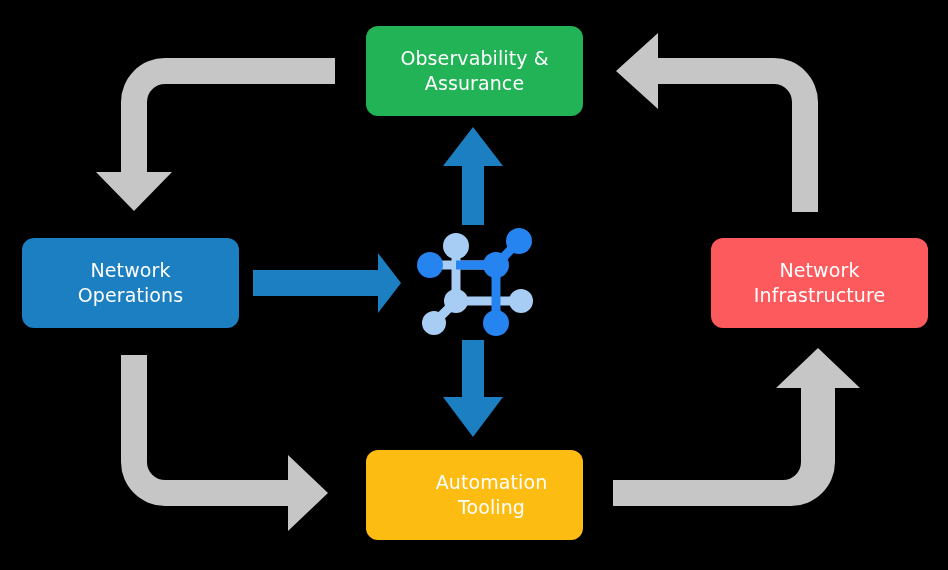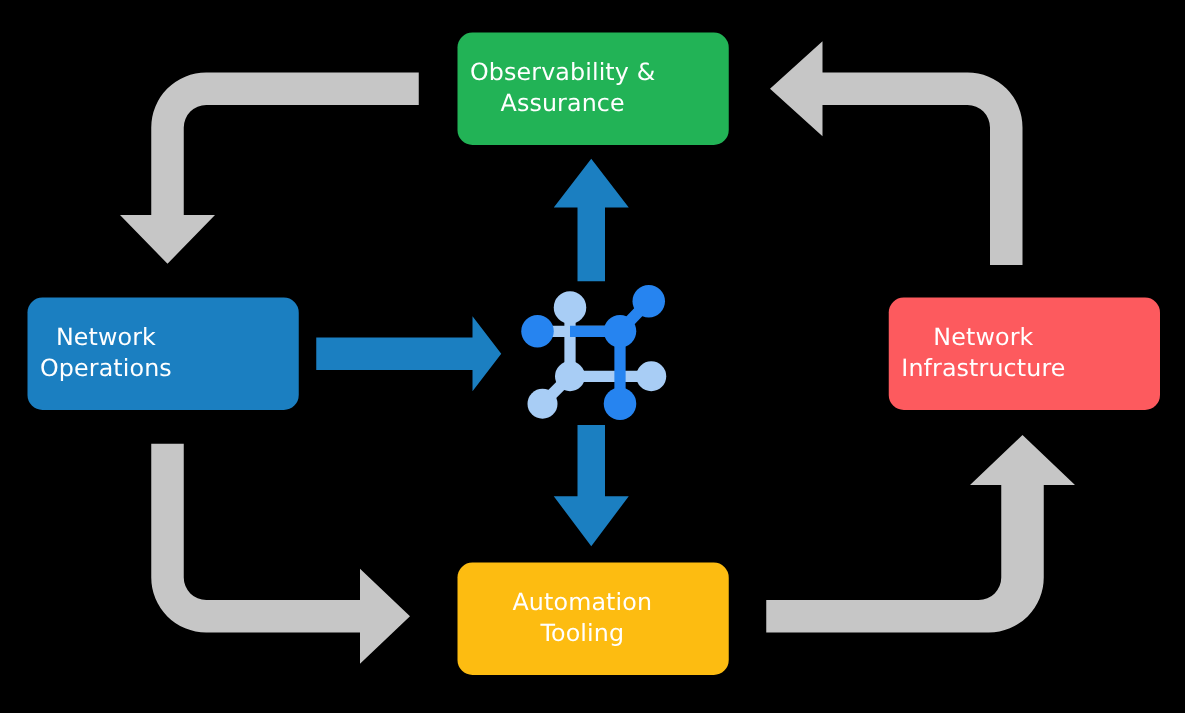--- a/index.html
+++ b/index.html
@@ -13,20 +13,21 @@
     height: 570px;
     background: #000000;
     overflow: hidden;
     font-family: "DejaVu Sans", sans-serif;
   }
   .node-box {
     position: absolute;
     border-radius: 12px;
     display: flex;
     align-items: center;
+    justify-content: center;
     text-align: center;
     color: #ffffff;
     font-size: 19px;
     line-height: 1.32;
     font-weight: 400;
     letter-spacing: 0.1px;
     box-sizing: border-box;
     padding: 4px 10px;
   }
   .node-label { display: block; white-space: pre-line; }

